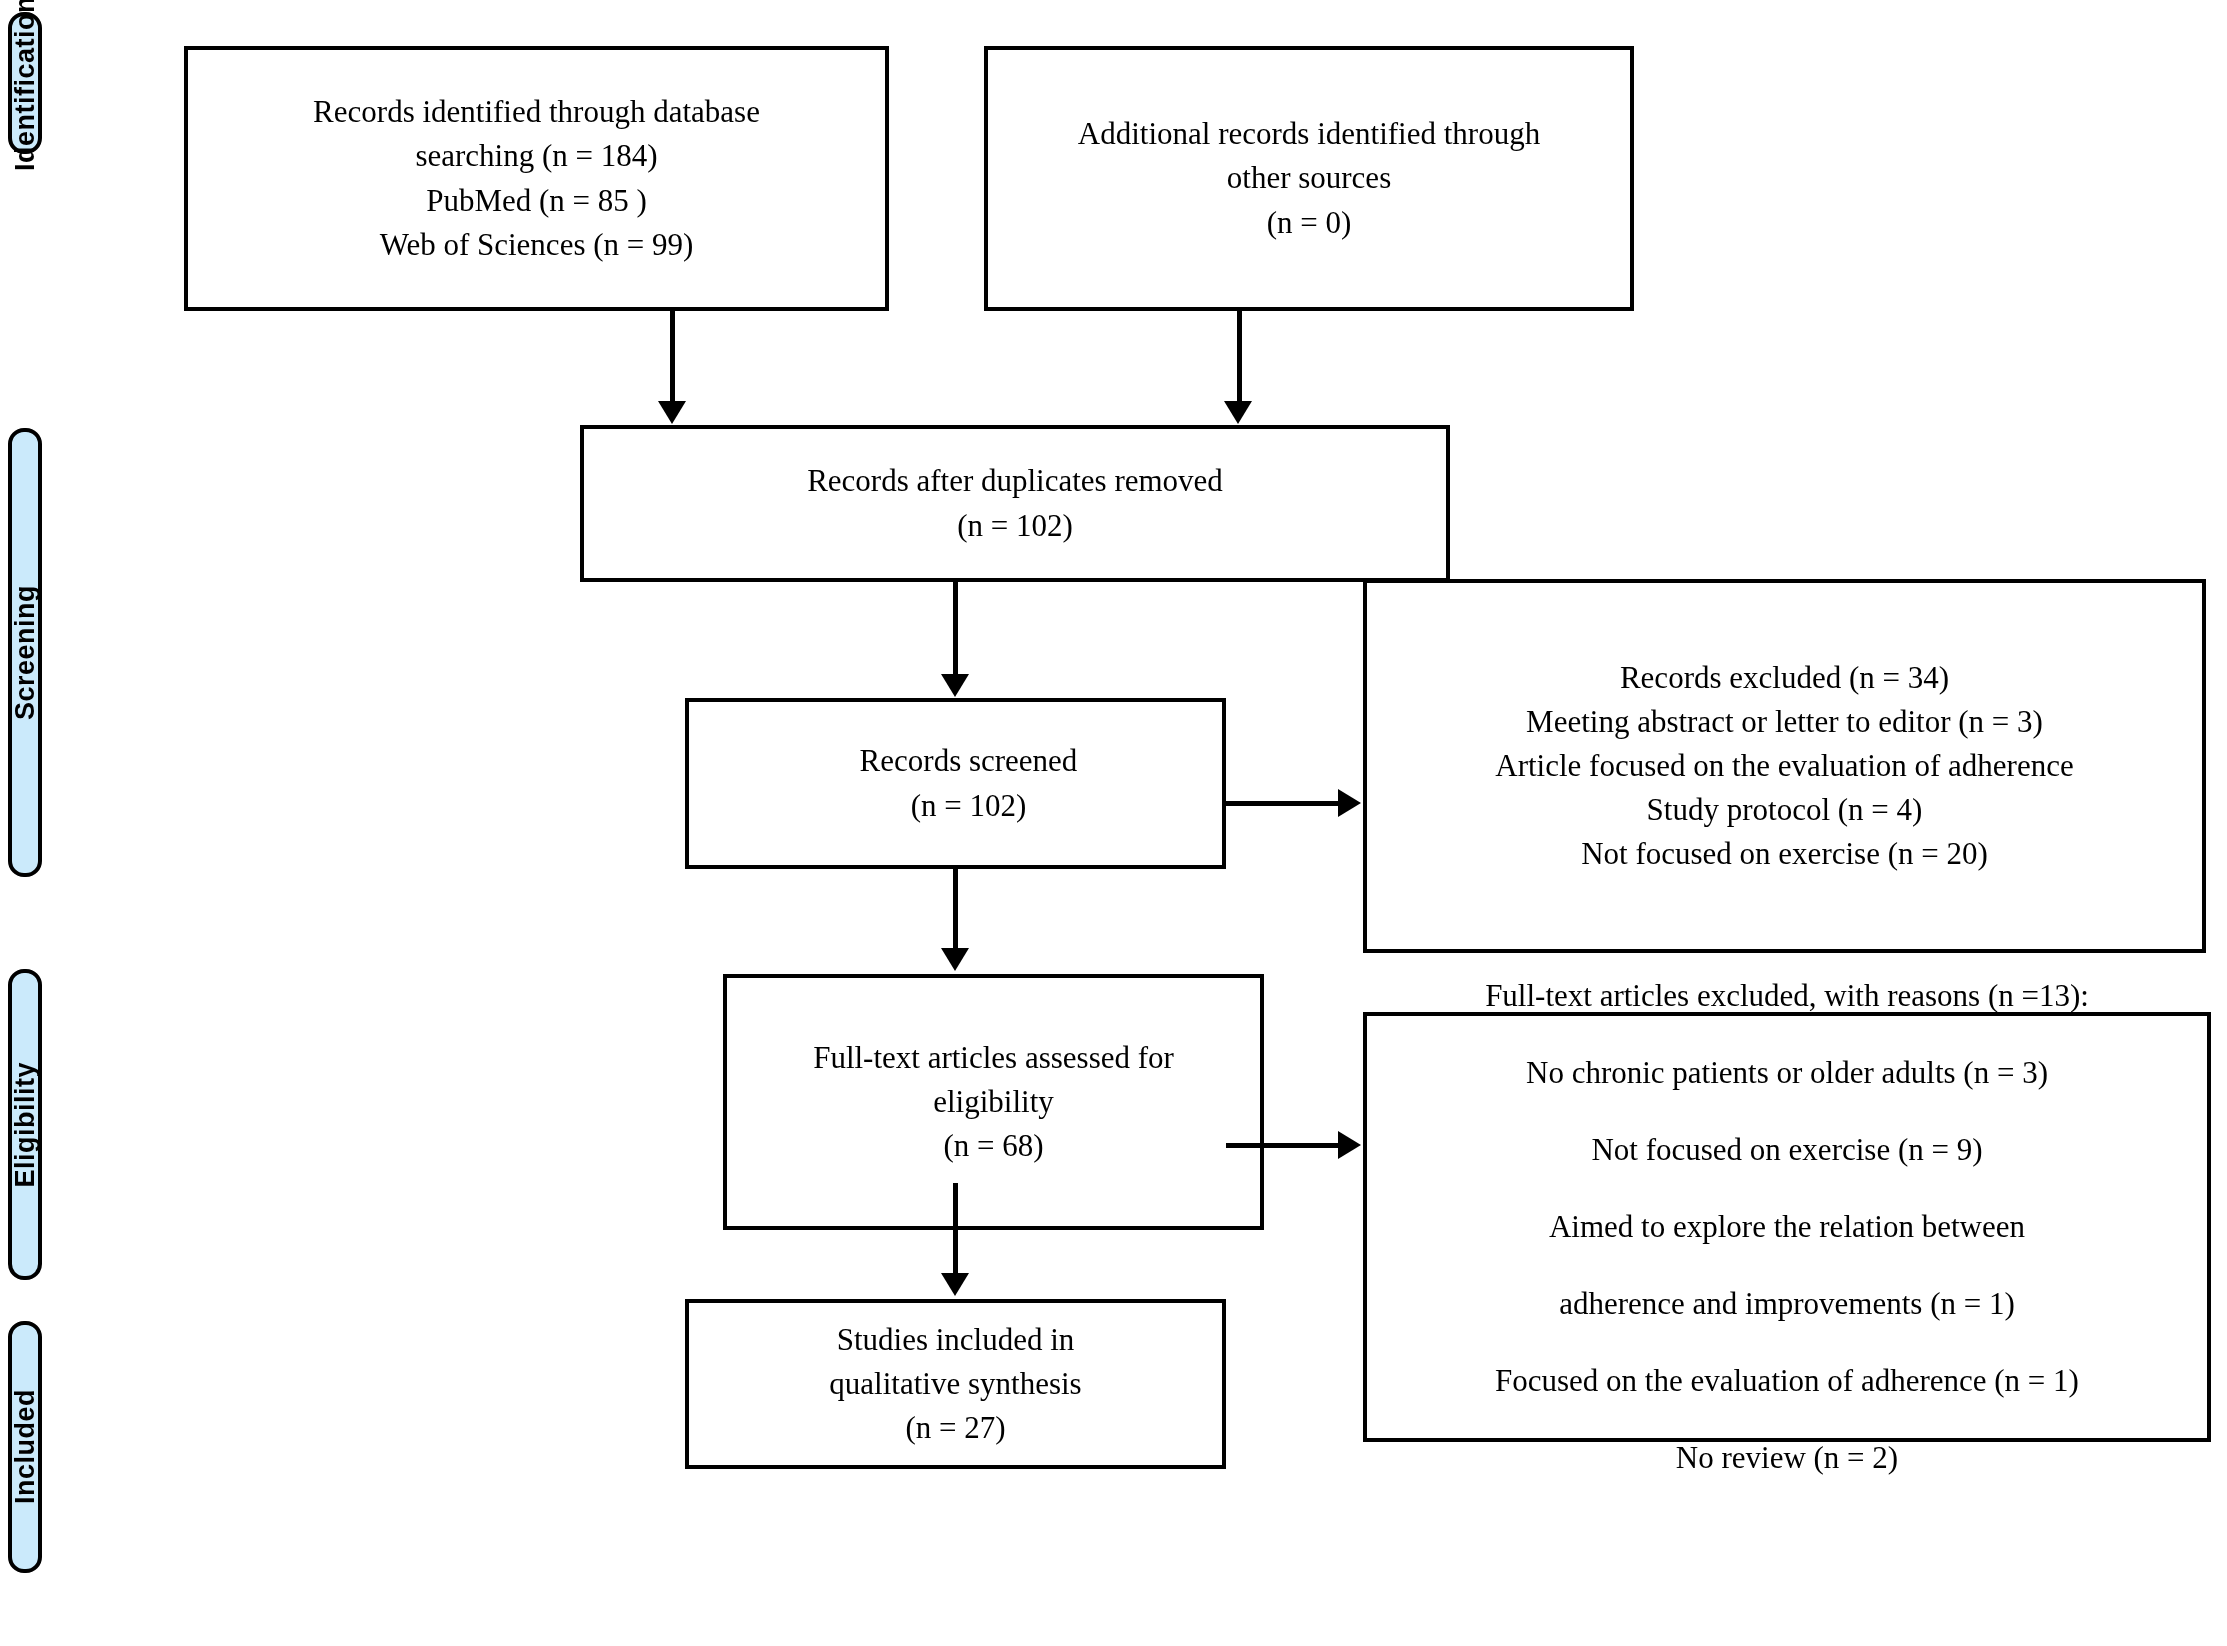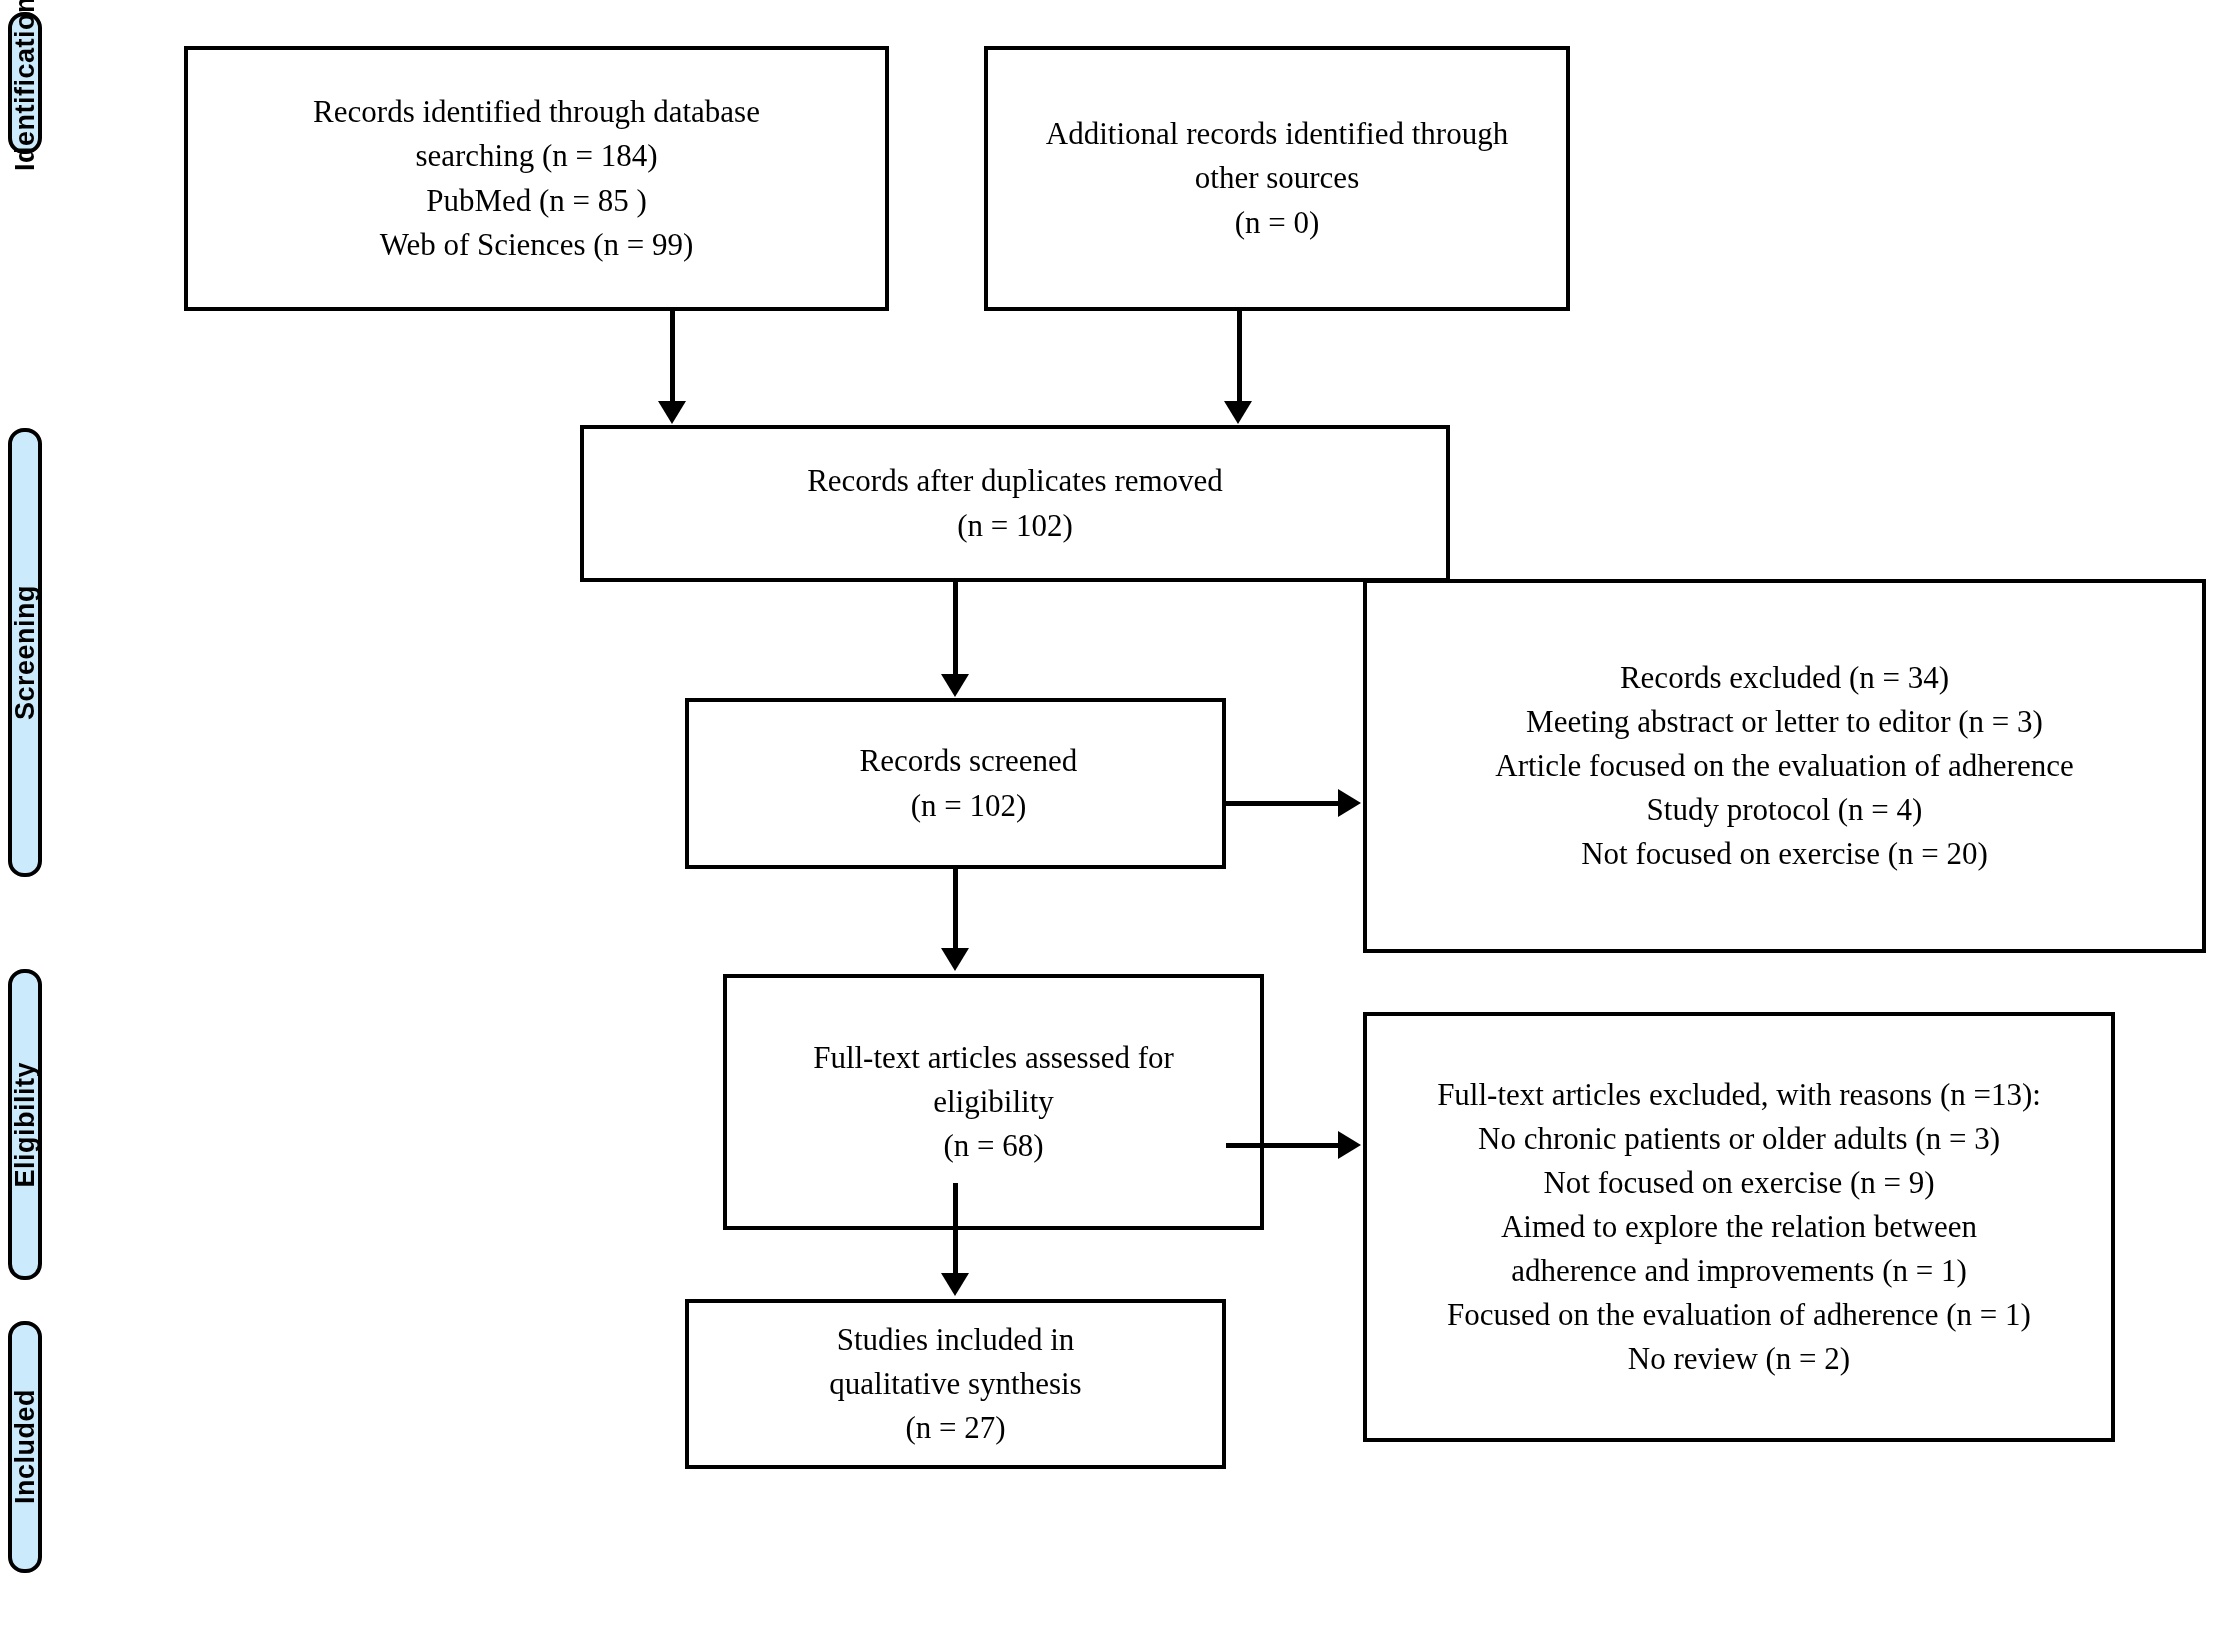--- a/index.html
+++ b/index.html
@@ -109,21 +109,21 @@
     <span class="phase-label">Included</span>
   </div>
 
   <div class="flow-box" style="left:184px; top:46px; width:705px; height:265px;">
     <div class="line">Records identified through database</div>
     <div class="line">searching (n = 184)</div>
     <div class="line">PubMed (n = 85 )</div>
     <div class="line">Web of Sciences (n = 99)</div>
   </div>
 
-  <div class="flow-box" style="left:984px; top:46px; width:586px; height:265px;">
+  <div class="flow-box" style="left:984px; top:46px; width:650px; height:265px;">
     <div class="line">Additional records identified through</div>
     <div class="line">other sources</div>
     <div class="line">(n = 0)</div>
   </div>
 
   <div class="v-line" style="left:670px; top:311px; height:92px;"></div>
   <div class="arrow-down" style="left:658px; top:401px;"></div>
 
   <div class="v-line" style="left:1237px; top:311px; height:92px;"></div>
   <div class="arrow-down" style="left:1224px; top:401px;"></div>
@@ -154,21 +154,21 @@
 
   <div class="v-line" style="left:953px; top:869px; height:81px;"></div>
   <div class="arrow-down" style="left:941px; top:948px;"></div>
 
   <div class="flow-box" style="left:723px; top:974px; width:541px; height:256px;">
     <div class="line">Full-text articles assessed for</div>
     <div class="line">eligibility</div>
     <div class="line">(n = 68)</div>
   </div>
 
-  <div class="flow-box" style="left:1363px; top:1012px; width:752px; height:430px;">
+  <div class="flow-box" style="left:1363px; top:1012px; width:848px; height:430px;gap:33px;">
     <div class="line">Full-text articles excluded, with reasons (n =13):</div>
     <div class="line">No chronic patients or older adults (n = 3)</div>
     <div class="line">Not focused on exercise (n = 9)</div>
     <div class="line">Aimed to explore the relation between</div>
     <div class="line">adherence and improvements (n = 1)</div>
     <div class="line">Focused on the evaluation of adherence (n = 1)</div>
     <div class="line">No review (n = 2)</div>
   </div>
 
   <div class="h-line" style="left:1226px; top:1143px; width:114px;"></div>

